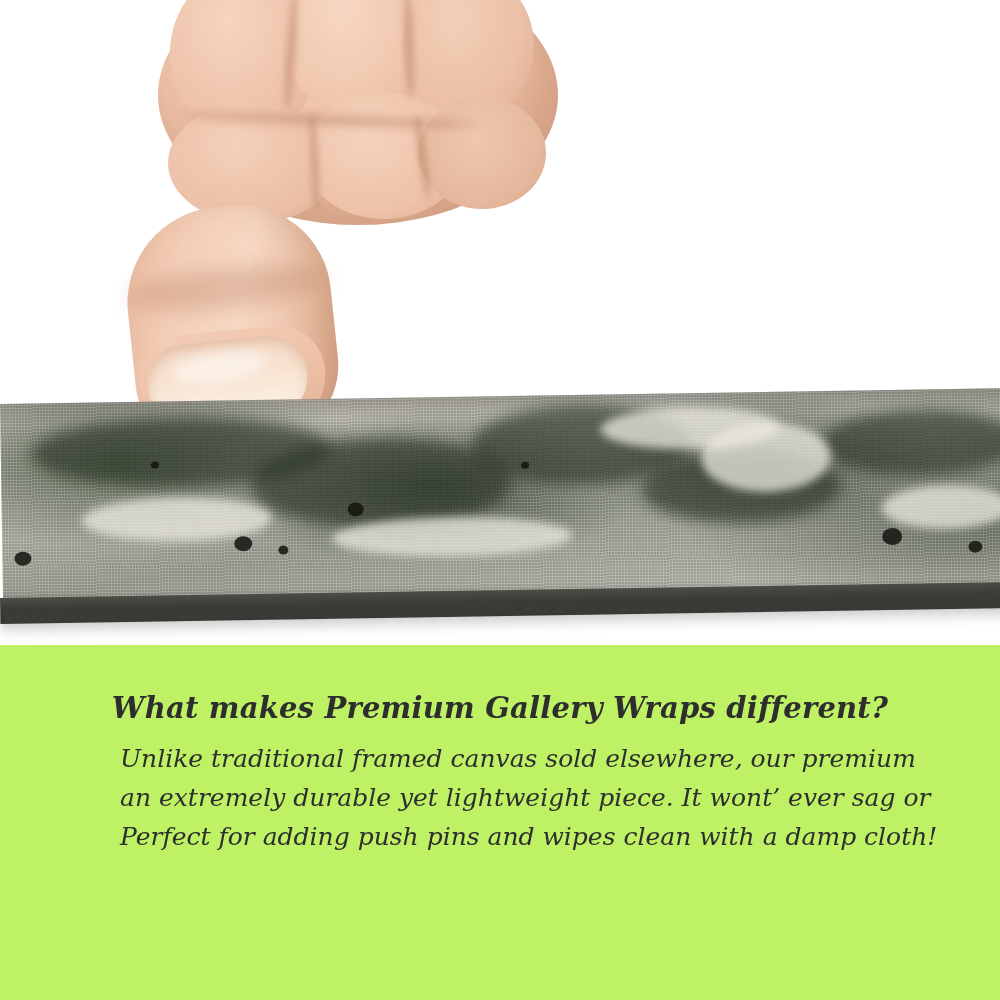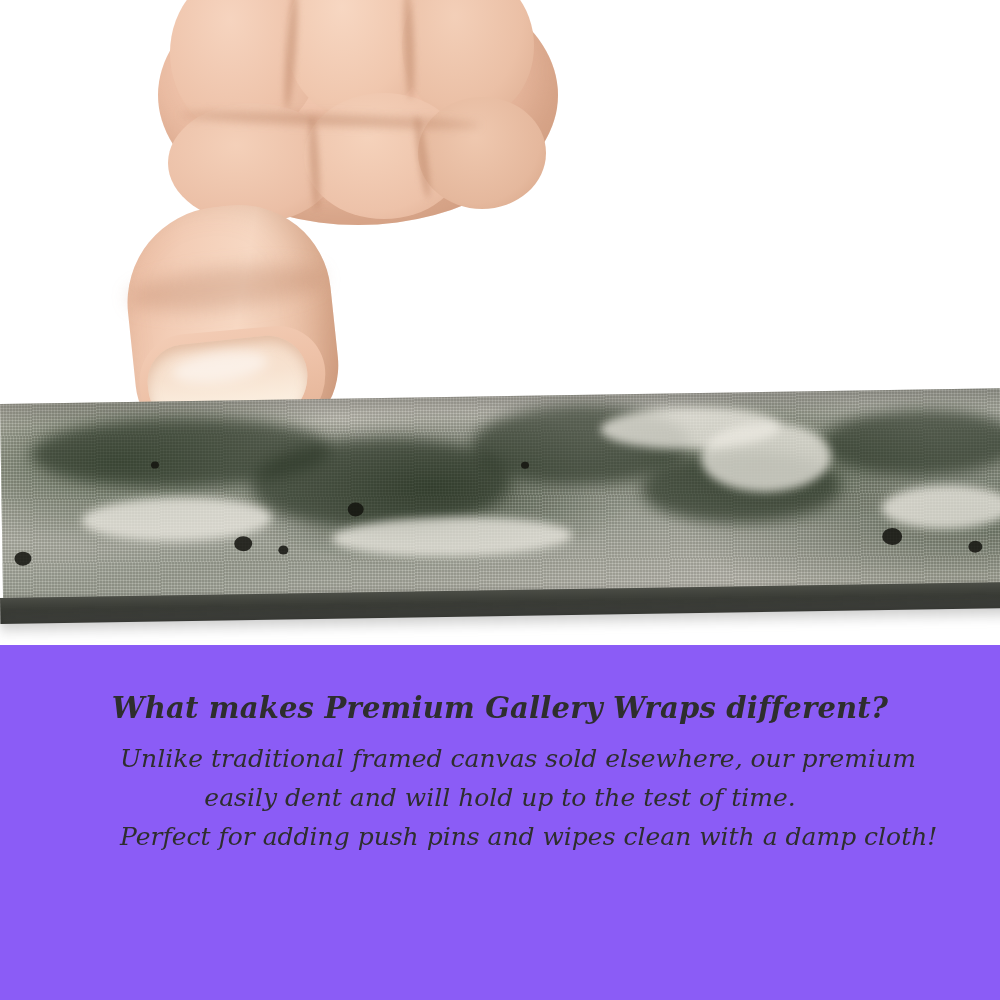--- a/index.html
+++ b/index.html
@@ -10,21 +10,21 @@
   body {
     width: 1000px;
     height: 1000px;
     overflow: hidden;
     font-family: "DejaVu Sans", sans-serif;
   }
   .page {
     position: relative;
     width: 1000px;
     height: 1000px;
-    background: #8b5cf6;
+    background: #bef264;
   }
 
   
   .photo-area {
     position: absolute;
     left: 0;
     top: 0;
     width: 1000px;
     height: 645px;
     overflow: hidden;
@@ -296,18 +296,18 @@
       <div class="band-speck" style="left:520px; top:66px;  width:8px;  height:7px;"></div>
     </div>
     <div class="band-edge"></div>
     <div class="band-shadow"></div>
   </div>
 
   <div class="caption">
     <div class="caption-title">What makes Premium Gallery Wraps different?</div>
     <div class="caption-body">
       <span class="line">Unlike traditional framed canvas sold elsewhere, our premium</span>
-      <span class="line">easily dent and will hold up to the test of time.</span>
+      <span class="line">an extremely durable yet lightweight piece. It wont’ ever sag or</span>
       <span class="line caption-last">Perfect for adding push pins and wipes clean with a damp cloth!</span>
     </div>
   </div>
 
 </div>
 
 </body></html>

